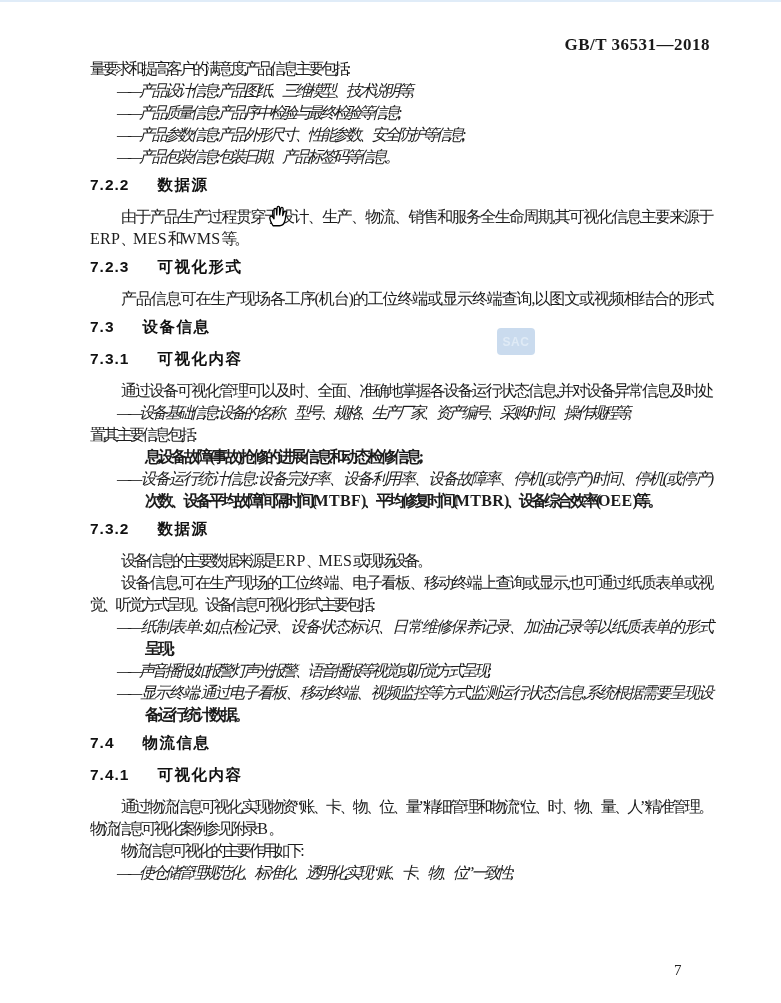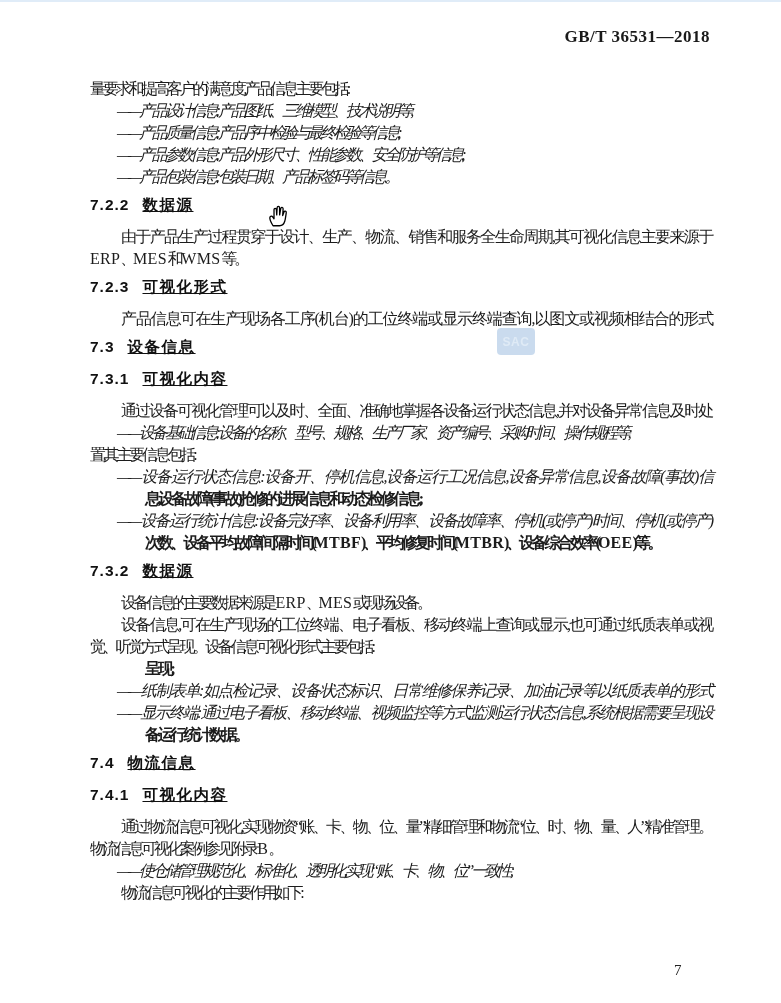--- a/index.html
+++ b/index.html
@@ -10,49 +10,49 @@
     position:relative;
     overflow:hidden;
   }
   .page{
     position:absolute;inset:0;
     background:#ffffff;
     border-top:2px solid #e0ecf8;
     overflow:hidden;
   }
   .std-header{
-    position:absolute;top:25px;right:71px;
+    position:absolute;top:33px;right:71px;
     font-family:"Liberation Serif","DejaVu Serif",serif;
     font-weight:bold;font-size:17px;letter-spacing:0.5px;
     color:#1a1a1a;
   }
   .content{
-    position:absolute;left:90px;top:76px;width:621px;
+    position:absolute;left:90px;top:56px;width:621px;
     color:#1c1c1c;
   }
   .line{
     height:22px;line-height:22px;
     font-size:16px;letter-spacing:-3.2px;
     white-space:nowrap;
   }
   .line .lat{letter-spacing:0.3px;}
   .para{}
   .parai{text-indent:31px;}
   .list{padding-left:27px;font-style:italic;}
   .cont{padding-left:55px;font-weight:bold;}
   .full{text-align:justify;text-align-last:justify;}
   .heading{
     font-family:"Liberation Sans","DejaVu Sans",sans-serif;
     font-weight:bold;font-size:15.5px;color:#111;
     letter-spacing:0.5px;
     margin:6px 0 10px 0;
     white-space:nowrap;
   }
-  .heading .hnum{margin-right:13px;letter-spacing:1px;}
-  .heading .hlabel{letter-spacing:1.5px;text-decoration:underline;}
+  .heading .hnum{margin-right:28px;letter-spacing:1px;}
+  .heading .hlabel{letter-spacing:1.5px;}
   .page-number{
     position:absolute;left:674px;top:960px;
     font-size:15px;color:#222;
     font-family:"Liberation Serif","DejaVu Serif",serif;
   }
   .watermark{
     position:absolute;left:497px;top:326px;
     width:38px;height:27px;border-radius:4px;
     background:#bdd3ea;opacity:0.8;
     display:flex;align-items:center;justify-content:center;
@@ -81,38 +81,38 @@
       <div class="line heading"><span class="hnum">7.2.2</span><span class="hlabel">数据源</span></div>
       <div class="line parai full">由于产品生产过程贯穿于设计、生产、物流、销售和服务全生命周期,其可视化信息主要来源于</div>
       <div class="line para"><span class="lat">ERP</span>、<span class="lat">MES</span> 和 <span class="lat">WMS</span> 等。</div>
       <div class="line heading"><span class="hnum">7.2.3</span><span class="hlabel">可视化形式</span></div>
       <div class="line parai full">产品信息可在生产现场各工序(机台)的工位终端或显示终端查询,以图文或视频相结合的形式</div>
       <div class="line heading"><span class="hnum">7.3</span><span class="hlabel">设备信息</span></div>
       <div class="line heading"><span class="hnum">7.3.1</span><span class="hlabel">可视化内容</span></div>
       <div class="line parai full">通过设备可视化管理可以及时、全面、准确地掌握各设备运行状态信息,并对设备异常信息及时处</div>
       <div class="line list">——设备基础信息:设备的名称、型号、规格、生产厂家、资产编号、采购时间、操作规程等;</div>
       <div class="line para">置,其主要信息包括:</div>
-      <div class="line list full">——设备运行状态信息:设备开、停机信息,设备运行工况信息,设备异常信息,设备故障(事故)信</div>
       <div class="line cont">息,设备故障(事故)抢修的进展信息和动态检修信息;</div>
       <div class="line list full">——设备运行统计信息:设备完好率、设备利用率、设备故障率、停机(或停产)时间、停机(或停产)</div>
       <div class="line cont">次数、设备平均故障间隔时间(<span class="lat">MTBF</span>)、平均修复时间(<span class="lat">MTBR</span>)、设备综合效率(<span class="lat">OEE</span>)等。</div>
       <div class="line heading"><span class="hnum">7.3.2</span><span class="hlabel">数据源</span></div>
       <div class="line parai">设备信息的主要数据来源是 <span class="lat">ERP</span>、<span class="lat">MES</span> 或现场设备。</div>
       <div class="line parai full">设备信息,可在生产现场的工位终端、电子看板、移动终端上查询或显示,也可通过纸质表单或视</div>
       <div class="line para">觉、听觉方式呈现。设备信息可视化形式主要包括:</div>
+      <div class="line list full">——纸制表单:如点检记录、设备状态标识、日常维修保养记录、加油记录等以纸质表单的形式</div>
       <div class="line cont">呈现;</div>
-      <div class="line list full">——纸制表单:如点检记录、设备状态标识、日常维修保养记录、加油记录等以纸质表单的形式</div>
+      <div class="line list">——声音播报:如报警灯声光报警、语音播报等视觉或听觉方式呈现;</div>
       <div class="line list full">——显示终端:通过电子看板、移动终端、视频监控等方式监测运行状态信息,系统根据需要呈现设</div>
       <div class="line cont">备运行统计数据。</div>
       <div class="line heading"><span class="hnum">7.4</span><span class="hlabel">物流信息</span></div>
       <div class="line heading"><span class="hnum">7.4.1</span><span class="hlabel">可视化内容</span></div>
       <div class="line parai full">通过物流信息可视化,实现物资“账、卡、物、位、量”精细管理和物流“位、时、物、量、人”精准管理。</div>
       <div class="line para">物流信息可视化案例参见附录 <span class="lat">B</span>。</div>
+      <div class="line parai">物流信息可视化的主要作用如下:</div>
       <div class="line list">——使仓储管理规范化、标准化、透明化,实现“账、卡、物、位”一致性;</div>
-      <div class="line parai">物流信息可视化的主要作用如下:</div>
     </div>
 
   <div class="watermark">SAC</div>
 
   <div class="cursor">
     <svg width="26" height="28" viewBox="0 0 24 24">
       <path d="M6.5 21 C5 18.5 3.2 14.8 3.6 13.2 C4 11.8 5.6 11.9 6.3 13 L7.4 14.6 L7.4 6.2 C7.4 4.6 9.5 4.6 9.6 6.2 L9.9 11 L10.3 4.2 C10.4 2.6 12.5 2.7 12.5 4.3 L12.6 11 L13.6 5.1 C13.9 3.6 15.8 3.9 15.8 5.4 L15.4 11.6 L16.6 8.3 C17.1 6.9 18.9 7.4 18.7 8.9 C18.3 11.8 17.9 14.9 17.3 16.9 C16.6 19.3 15 21 12.5 21 Z" fill="#ffffff" stroke="#000000" stroke-width="1.2" stroke-linejoin="round"></path>
     </svg>
   </div>
 

